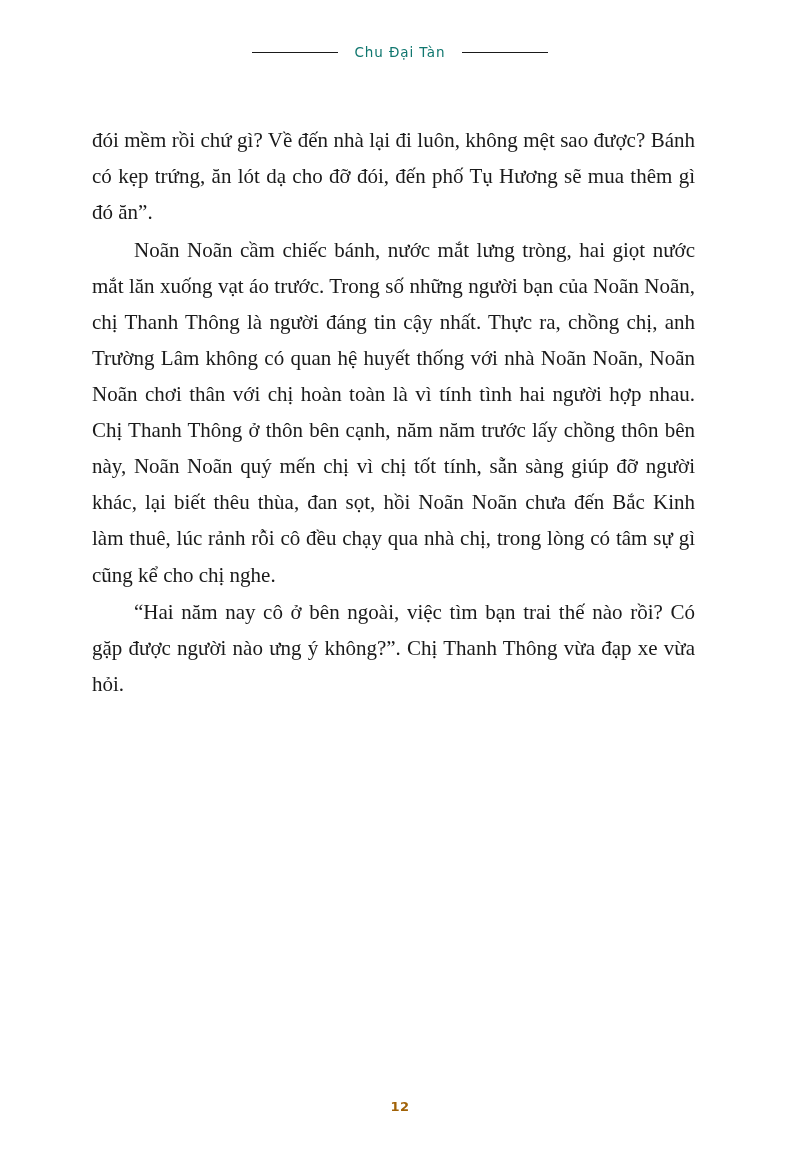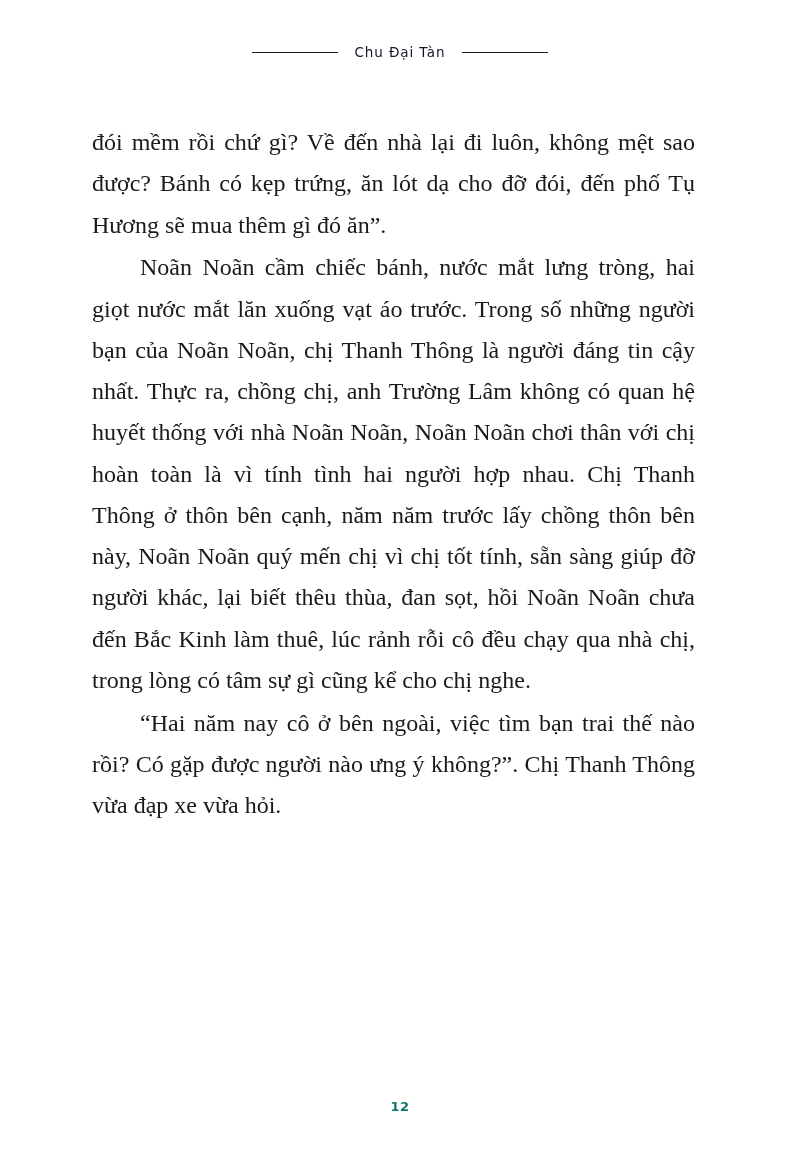--- a/index.html
+++ b/index.html
@@ -39,53 +39,53 @@
     height: 0;
     border-top: 1.4px solid #1a1a1a;
     display: block;
   }
   .header-title {
     font-family: "DejaVu Sans", sans-serif;
     font-size: 13.5px;
     letter-spacing: 0.9px;
     font-weight: 400;
     white-space: nowrap;
-    color: #0f172a;
+    color: #0f766e;
   }
 
   
   .textblock {
     position: absolute;
     left: 92px;
     top: 122px;
     width: 616px;
   }
   .textblock p {
     margin: 0 13px 0.06em 0;
-    font-size: 24px;
+    font-size: 21px;
     line-height: 1.72;
     text-align: justify;
     text-justify: inter-word;
     hyphens: none;
   }
   .textblock p.indent {
     text-indent: 2em;
   }
 
   
   .folio {
     position: absolute;
     left: 0;
     bottom: 46px;
     width: 800px;
     text-align: center;
     font-family: "DejaVu Sans", sans-serif;
     font-size: 13px;
     font-weight: 700;
-    color: #0f766e;
+    color: #a16207;
     letter-spacing: 0.4px;
   }
 </style>
 </head>
 <body>
 
 <div class="page">
 
   <div class="header">
     <span class="header-rule"></span>

